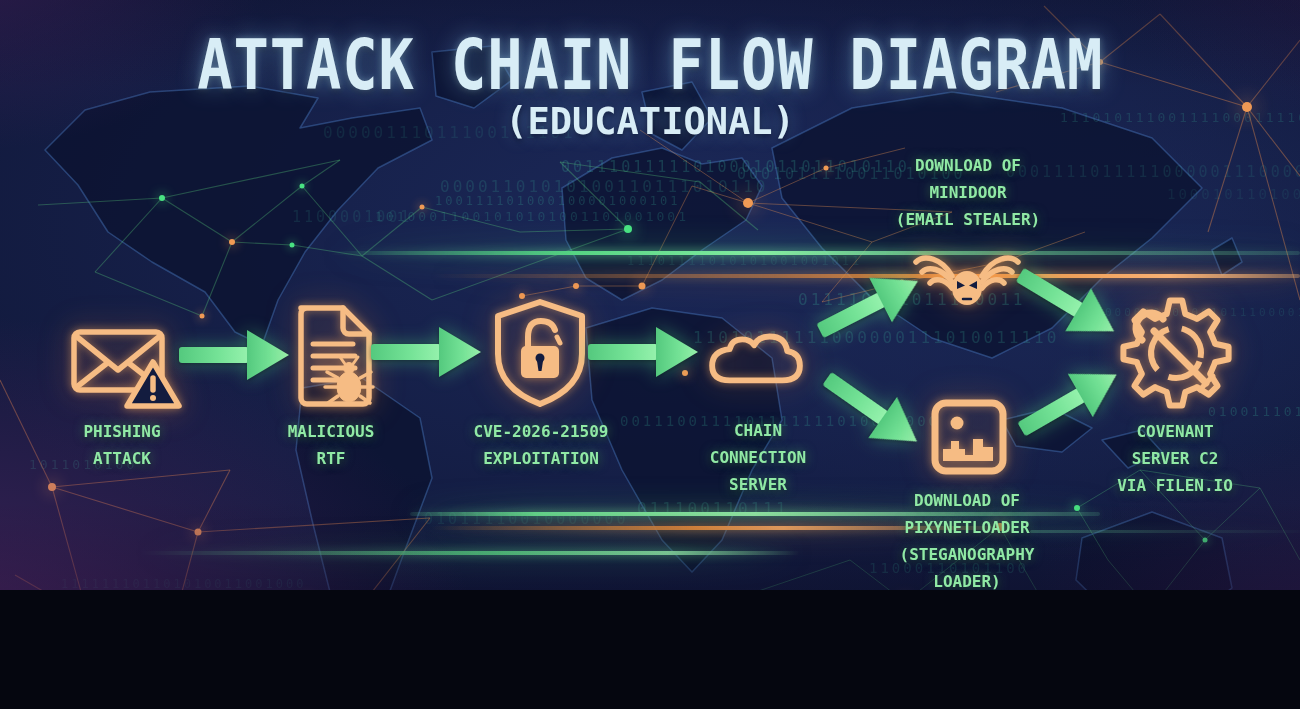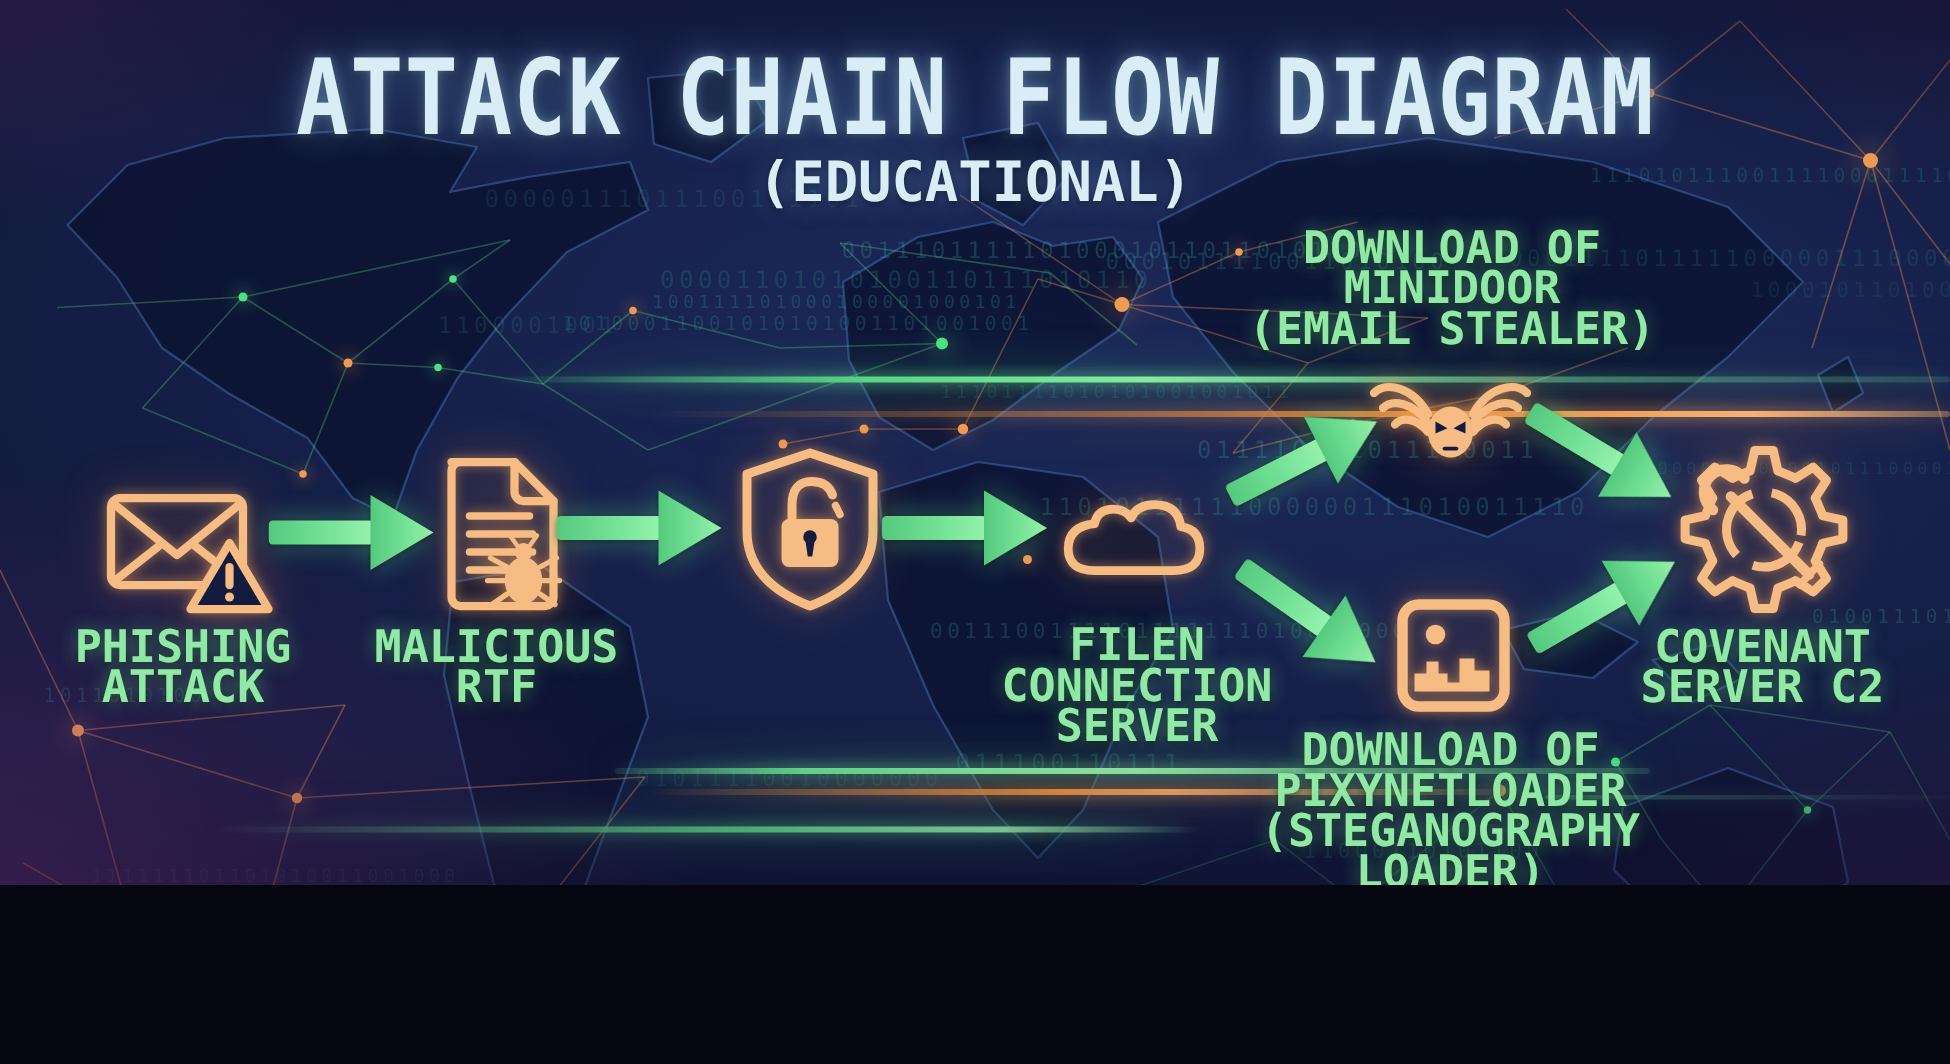--- a/index.html
+++ b/index.html
@@ -24,21 +24,21 @@
     radial-gradient(420px 280px at 105% -6%, rgba(60,25,75,0.30), rgba(0,0,0,0) 60%),
     linear-gradient(180deg, rgba(10,8,30,0.25), rgba(0,0,0,0) 15%, rgba(0,0,0,0) 85%, rgba(10,8,30,0.35));}
   .title{position:absolute;left:0;right:0;top:28px;text-align:center;color:#d8edf6;
     font-weight:bold;font-size:70px;line-height:74px;
     text-shadow:0 0 26px rgba(140,210,255,.45),0 0 8px rgba(190,235,255,.35),0 3px 6px rgba(0,0,20,.6);}
   .title .squeeze{display:inline-block;transform:scaleX(.84);transform-origin:center;white-space:nowrap;letter-spacing:1px;}
   .subtitle{position:absolute;left:0;right:0;top:102px;text-align:center;color:#d8edf6;
     font-weight:bold;font-size:37px;line-height:40px;
     text-shadow:0 0 18px rgba(140,210,255,.4),0 2px 5px rgba(0,0,20,.6);}
   .label{position:absolute;transform:translateX(-50%);text-align:center;
-    font-weight:bold;font-size:30px;line-height:27px;color:#90e9a5;white-space:nowrap;
+    font-weight:bold;font-size:16px;line-height:27px;color:#90e9a5;white-space:nowrap;
     text-shadow:0 0 11px rgba(110,235,150,.5),0 2px 6px rgba(0,0,0,.6);}
   .icon{position:absolute;filter:drop-shadow(0 0 4px rgba(250,170,90,.55)) drop-shadow(0 0 15px rgba(245,140,60,.3));}
   .arrow{position:absolute;filter:drop-shadow(0 1px 2px rgba(0,0,0,.4)) drop-shadow(0 0 9px rgba(90,230,140,.4));}
 </style>
 </head>
 <body>
 
 <div id="stage">
 
   <svg id="map" width="1300" height="709" viewBox="0 0 1300 709">
@@ -261,33 +261,37 @@
   </svg>
 
   <svg class="icon" style="left:490px;top:296px" width="100" height="115" viewBox="0 0 100 115">
     <path d="M50,6 L92,20 V58 Q92,92 50,108 Q8,92 8,58 V20 Z" stroke="#f6bc84" stroke-width="6" fill="none" stroke-linejoin="round"></path>
     <path d="M38,52 V41 Q38,25 51,25 Q62,25 65,34" stroke="#f6bc84" stroke-width="6" fill="none" stroke-linecap="round"></path>
     <path d="M67,41 l3,6" stroke="#f6bc84" stroke-width="5" fill="none" stroke-linecap="round"></path>
     <rect x="31" y="50" width="38" height="32" rx="5" fill="#f6bc84"></rect>
     <circle cx="50" cy="62" r="4.5" fill="#131c3f"></circle>
     <path d="M47,65 L53,65 L51.5,75 L48.5,75 Z" fill="#131c3f"></path>
   </svg>
+  <div class="label" style="left:541px;top:418px">
+    <div>CVE-2026-21509</div>
+    <div>EXPLOITATION</div>
+  </div>
 
   <svg class="arrow" style="left:588px;top:322px" width="110" height="60" viewBox="0 0 110 60">
     <g fill="url(#agrad)">
         <rect x="0" y="22" width="70" height="16" rx="3"></rect>
         <polygon points="68,5 110,30 68,55"></polygon>
       </g>
   </svg>
 
   <svg class="icon" style="left:698px;top:316px" width="118" height="78" viewBox="0 0 120 80">
     <path d="M34,66 H86 Q104,66 104,51 Q104,38 91,36 Q89,21 73,21 Q61,21 57,30 Q53,24 45,24 Q34,24 32,34 Q14,36 14,51 Q14,66 32,66 Z" stroke="#f6bc84" stroke-width="6" fill="none" stroke-linejoin="round" stroke-linecap="round"></path>
   </svg>
   <div class="label" style="left:758px;top:417px">
-    <div>FILEN</div>
+    <div>CHAIN</div>
     <div>CONNECTION</div>
     <div>SERVER</div>
   </div>
 
   <svg class="arrow" style="left:814px;top:276px;transform:rotate(-27deg)" width="110" height="60" viewBox="0 0 110 60">
     <g fill="url(#agrad)">
         <rect x="0" y="22" width="70" height="16" rx="3"></rect>
         <polygon points="68,5 110,30 68,55"></polygon>
       </g>
   </svg>
@@ -348,15 +352,16 @@
     <circle cx="60" cy="60" r="25" stroke="#f6bc84" stroke-width="6" fill="none" stroke-dasharray="38 13 50 13" transform="rotate(20 60 60)"></circle>
     <g stroke="#f6bc84" fill="none" stroke-linecap="round">
       <path d="M26,47 A15,15 0 1 1 47,26" stroke-width="7"></path>
       <path d="M38,38 L90,90" stroke-width="7"></path>
       <path d="M97,83 L90,90 L84,97" stroke-width="5"></path>
     </g>
   </svg>
   <div class="label" style="left:1175px;top:418px">
     <div>COVENANT</div>
     <div>SERVER C2</div>
+    <div>VIA FILEN.IO</div>
   </div>
 
 </div>
 
 </body></html>

